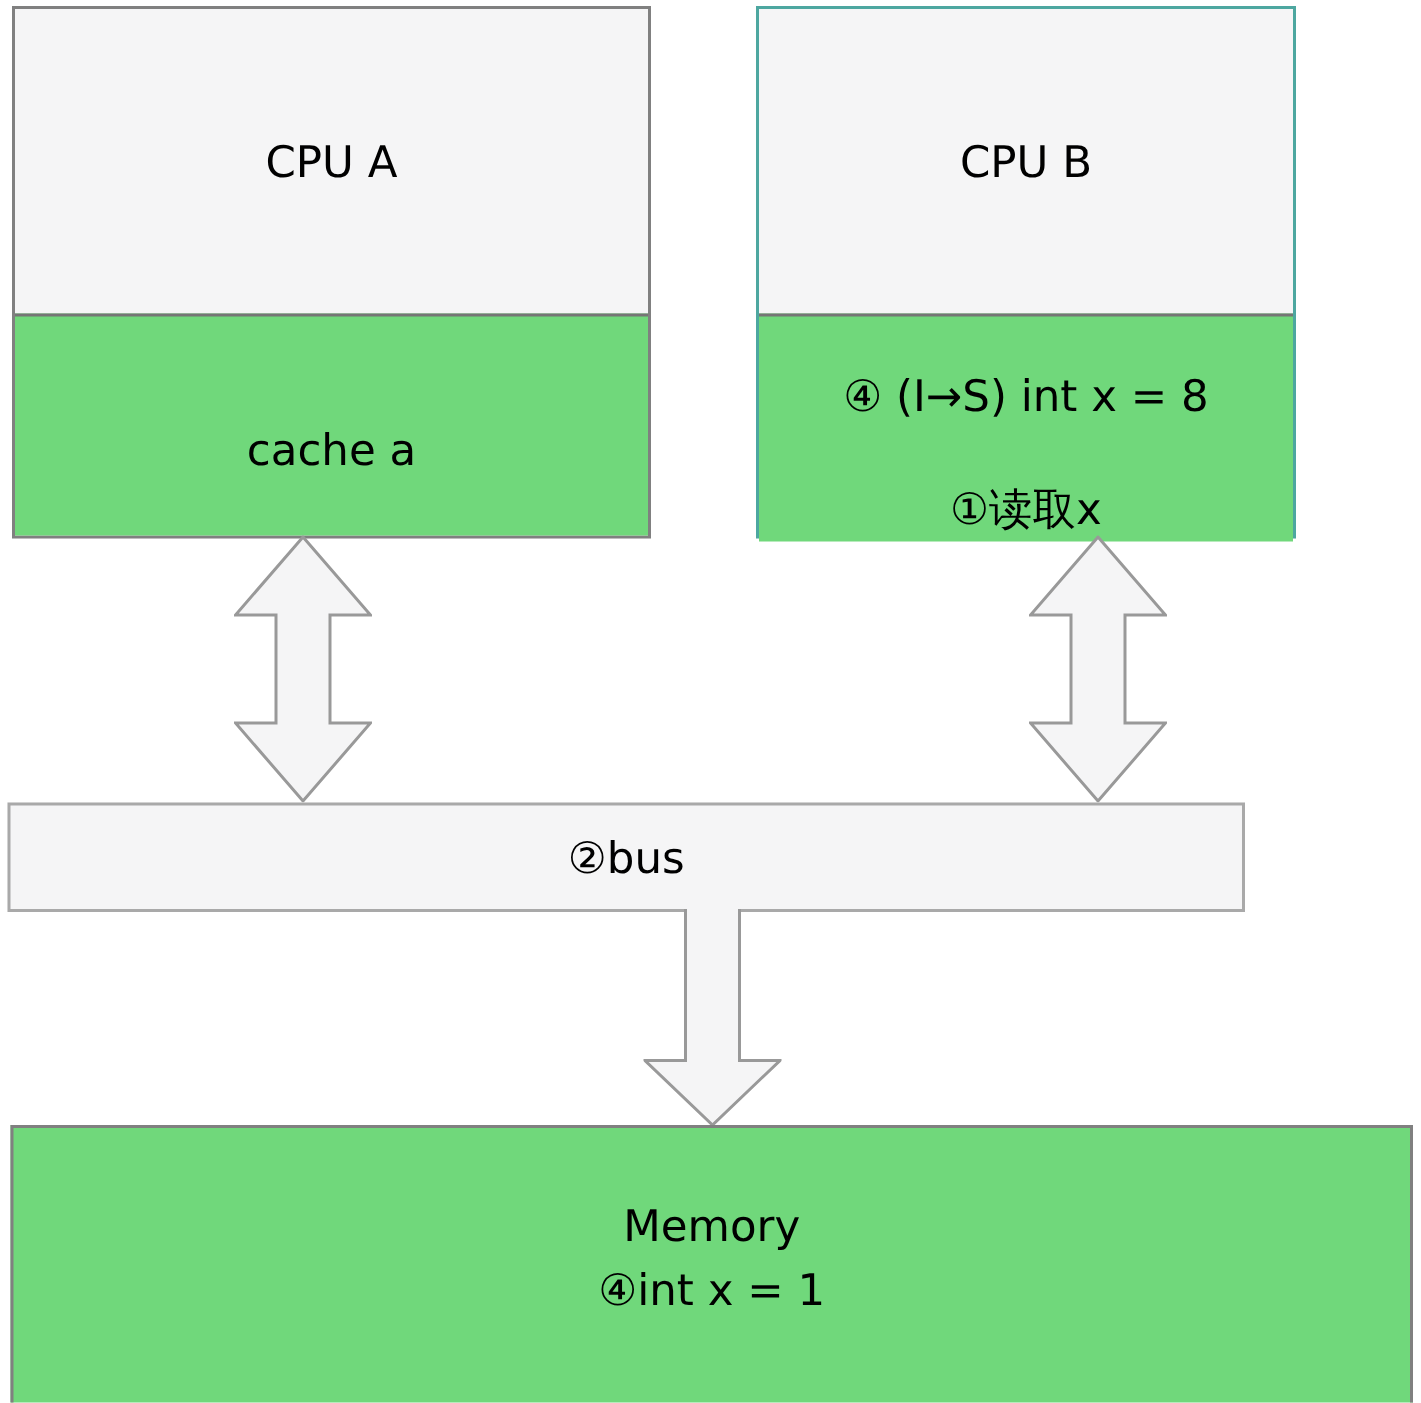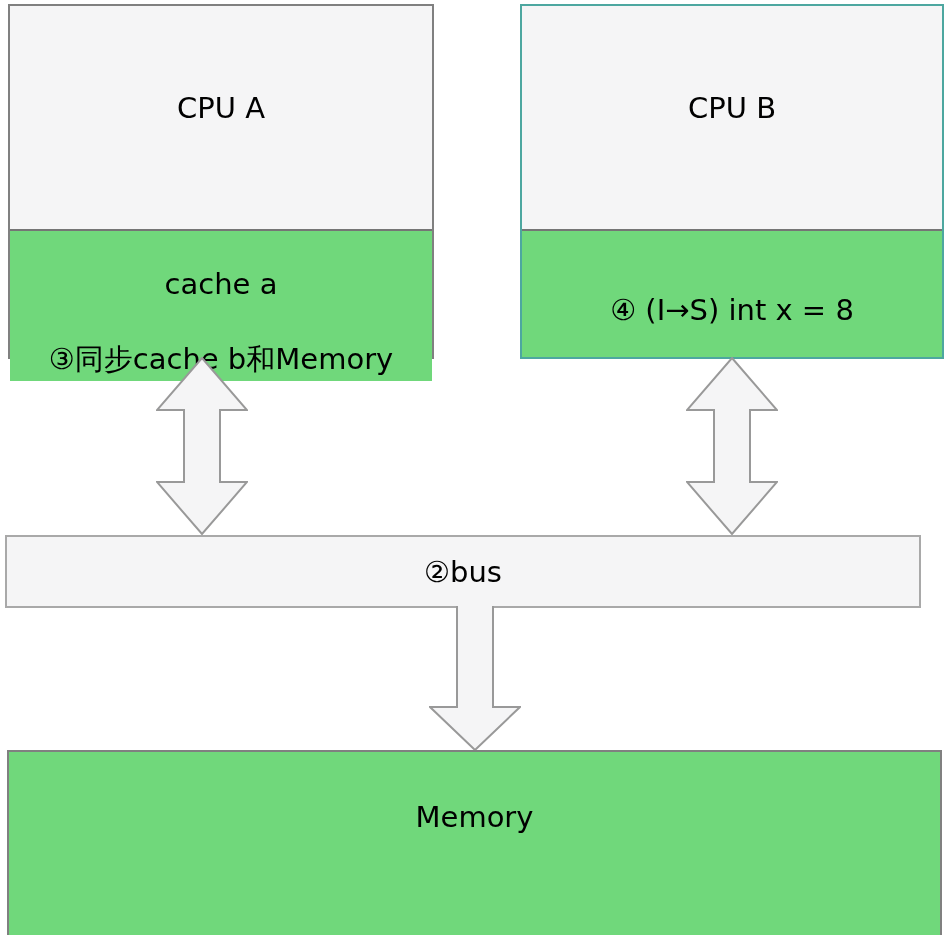--- a/index.html
+++ b/index.html
@@ -18,25 +18,24 @@
   .abs { position: absolute; box-sizing: border-box; }
 
   
   .cpu-box {
     top: 4px;
     height: 355px;
     border: 2px solid var(--border-gray, #808080);
     display: flex;
     flex-direction: column;
     background: var(--panel-gray, #F5F5F6);
-    gap: 20px;
   }
   .cpu-box.teal { border-color: var(--border-teal, #4DA7A0); }
   #cpu-a { left: 8px;   width: 426px; }
-  #cpu-b { left: 520px; width: 424px; }
+  #cpu-b { left: 504px; width: 360px; }
 
   .cpu-top {
     height: 203px;
     flex: 0 0 auto;
     display: flex;
     align-items: center;
     justify-content: center;
     background: var(--panel-gray, #F5F5F6);
     font-size: 29px;
   }
@@ -50,21 +49,21 @@
     justify-content: center;
     text-align: center;
     font-size: 29px;
   }
   .cache-line { line-height: 43px; white-space: nowrap; margin-top: 32px; }
 
   
   #bus {
     left: 5px;
     top: 535px;
-    width: 916px;
+    width: 825px;
     height: 73px;
     border: 2px solid var(--bus-border, #A9A9A9);
     background: var(--panel-gray, #F5F5F6);
     display: flex;
     align-items: center;
     justify-content: center;
     font-size: 29px;
   }
 
   
@@ -87,28 +86,28 @@
   }
   .memory-line { line-height: 43px; white-space: nowrap; }
 </style>
 </head>
 <body>
 
 <div class="abs cpu-box" id="cpu-a">
   <div class="cpu-top">CPU A</div>
   <div class="cache-section">
     <div class="cache-line">cache a</div>
-    <div class="cache-line">③同步cache b和Memory</div>
   </div>
 </div>
 
 <div class="abs cpu-box teal" id="cpu-b">
   <div class="cpu-top">CPU B</div>
   <div class="cache-section">
     <div class="cache-line">④ (I→S)  int x = 8</div>
+    <div class="cache-line">①读取x</div>
   </div>
 </div>
 
 <svg class="abs arrow-svg" style="left:156px; top:357px;" width="92" height="178" viewBox="0 0 92 178">
   <polygon points="46,1 91,53 64,53 64,125 91,125 46,177 1,125 28,125 28,53 1,53" fill="#F5F5F6" stroke="#999999" stroke-width="2"></polygon>
 </svg>
 
 <svg class="abs arrow-svg" style="left:686px; top:357px;" width="92" height="178" viewBox="0 0 92 178">
   <polygon points="46,1 91,53 64,53 64,125 91,125 46,177 1,125 28,125 28,53 1,53" fill="#F5F5F6" stroke="#999999" stroke-width="2"></polygon>
 </svg>
@@ -116,13 +115,14 @@
 <div class="abs" id="bus">
   <span>②bus</span>
 </div>
 
 <svg class="abs arrow-svg" style="left:429px; top:606px;" width="92" height="145" viewBox="0 0 92 145">
   <path d="M28,0 L28,101 L1,101 L46,144 L91,101 L64,101 L64,0" fill="#F5F5F6" stroke="#999999" stroke-width="2"></path>
 </svg>
 
 <div class="abs" id="memory">
   <div class="memory-line">Memory</div>
+  <div class="memory-line">④int x = 1</div>
 </div>
 
 </body></html>

